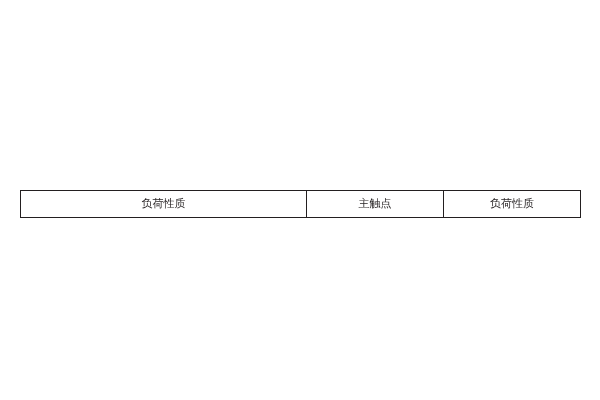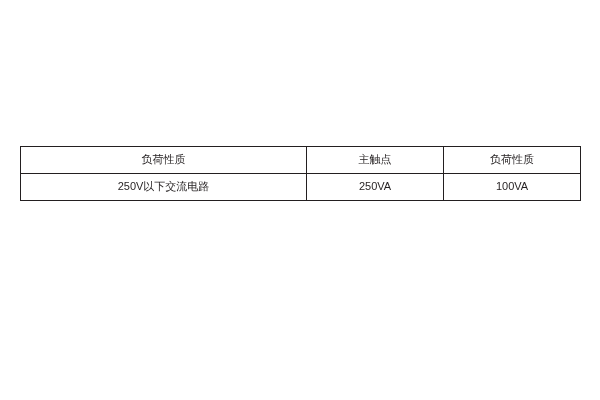--- a/index.html
+++ b/index.html
@@ -11,20 +11,21 @@
     height: 400px;
     background: #ffffff;
     font-family: "Liberation Sans", sans-serif;
     overflow: hidden;
   }
   .page {
     position: relative;
     width: 600px;
     height: 311px;
     background: #ffffff;
+    margin-top: 44px;
   }
   .table-wrap {
     position: absolute;
     left: 20px;
     top: 146px;
     width: 560px;
   }
   table.spec-table {
     border-collapse: collapse;
     width: 560px;
@@ -58,21 +59,16 @@
         <col class="c3">
       </colgroup>
       <thead>
         <tr>
           <th>负荷性质</th>
           <th>主触点</th>
           <th>负荷性质</th>
         </tr>
       </thead>
       <tbody>
-        <tr>
-          <td>250V以下交流电路</td>
-          <td>250VA</td>
-          <td>100VA</td>
-        </tr>
       </tbody>
     </table>
   </div>
 </div>
 
 </body></html>

